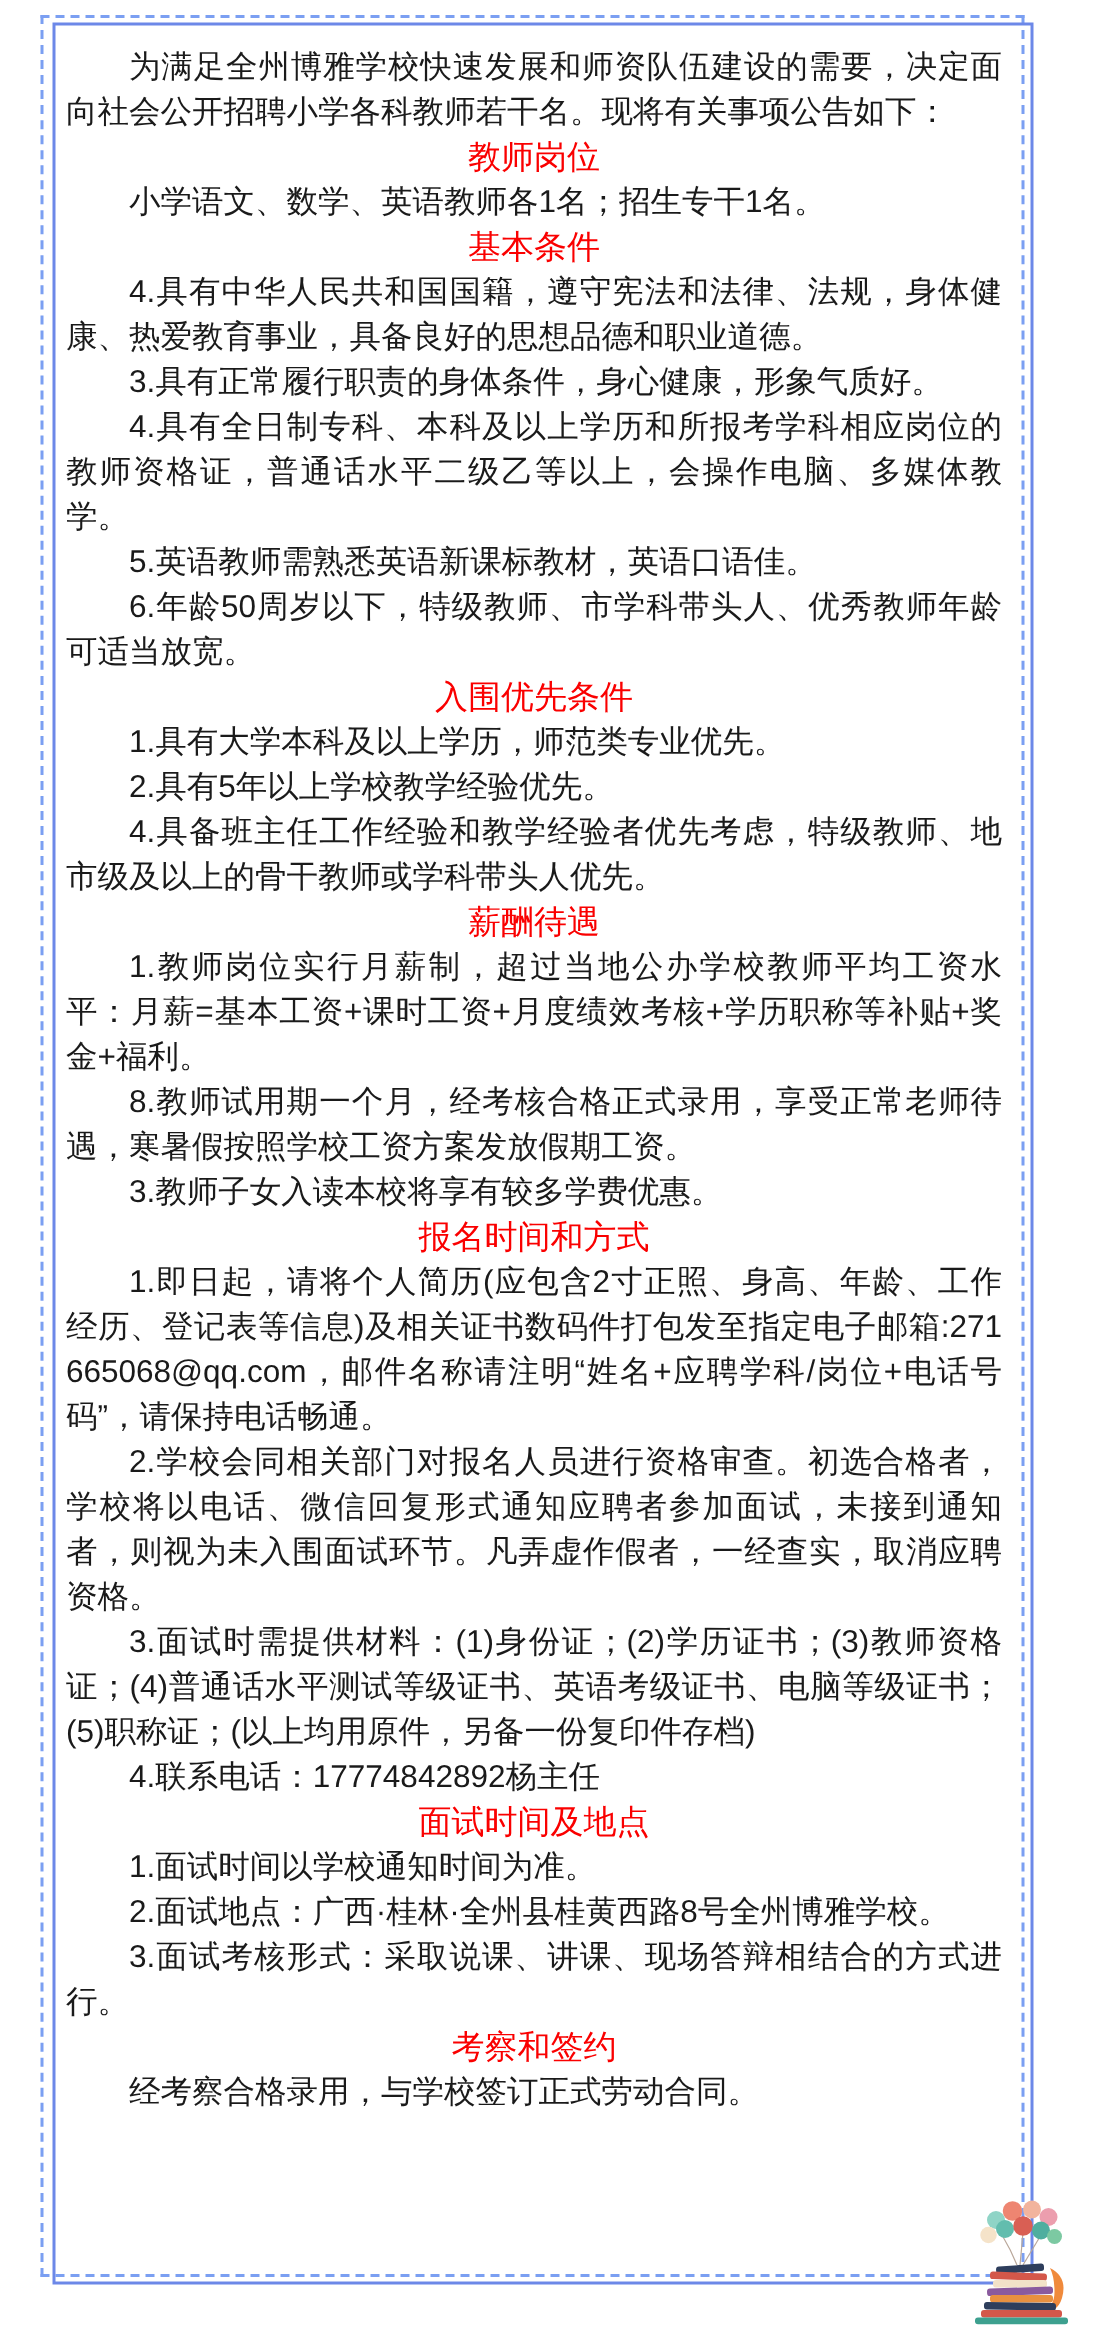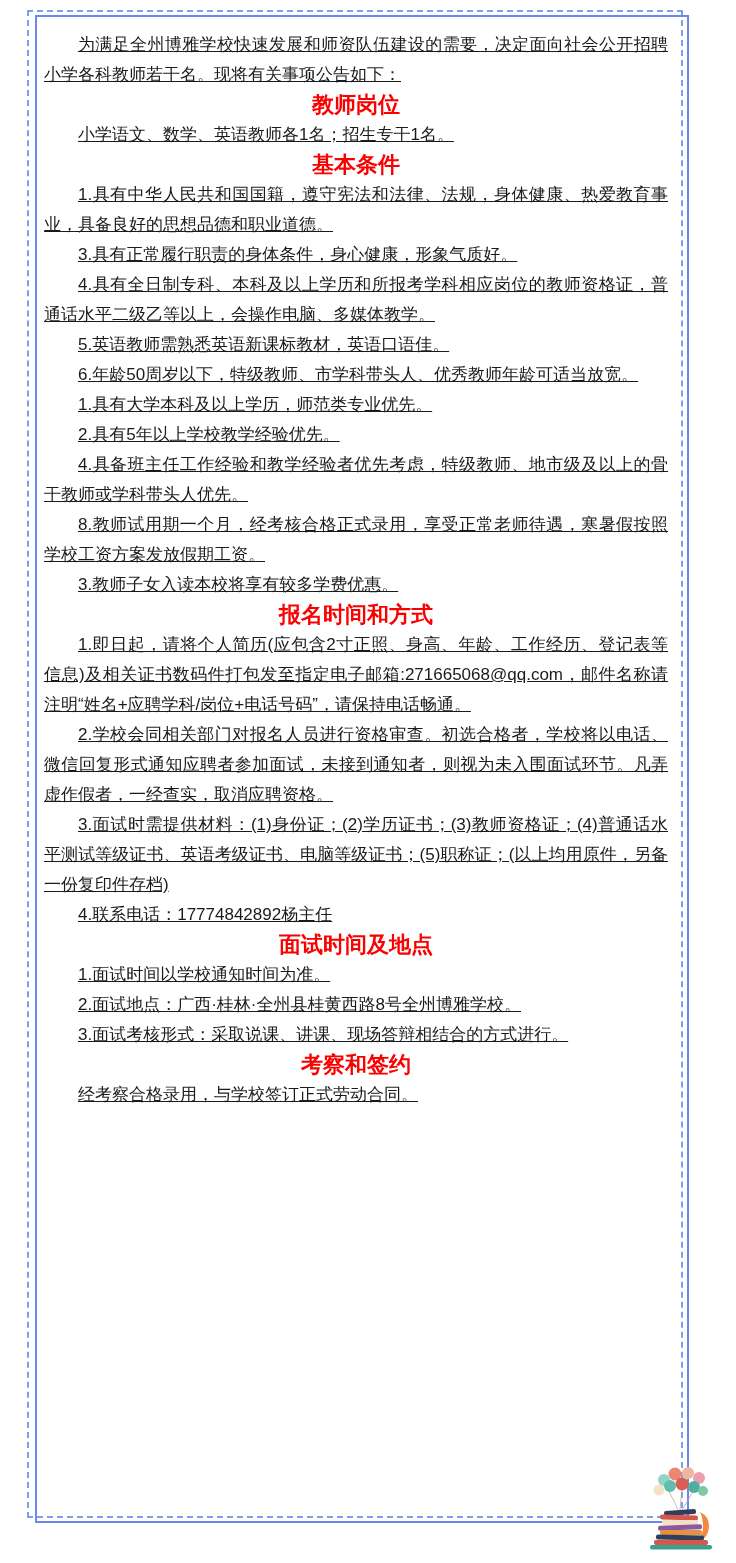--- a/index.html
+++ b/index.html
@@ -15,54 +15,56 @@
   }
   .solid-frame{
     position:absolute;left:35px;top:15px;width:650px;height:1504px;
     border:2px solid var(--solid-color,#6c88e8);
     box-sizing:content-box;pointer-events:none;
   }
   .content{
     position:absolute;left:44px;top:30px;width:624px;
   }
   .para{
-    margin:0;font-size:17px;line-height:30px;
+    margin:0;font-size:21px;line-height:30px;
     text-indent:2em;text-align:justify;color:var(--text-color,#1a1a1a);
     word-break:break-all;
-    text-decoration:underline;
   }
   .sec-heading{
-    margin:0;font-size:22px;line-height:30px;font-weight:bold;
+    margin:0;font-size:22px;line-height:30px;font-weight:normal;
     text-align:center;text-indent:0;color:var(--accent-color,#fa0000);
   }
   .illustration{
     position:absolute;left:644px;top:1464px;width:76px;height:86px;
     z-index:5;
   }
 </style>
 </head>
 <body style="--text-color: #1a1a1a; --accent-color: #fa0000; --dashed-color: #7b9ff2; --solid-color: #6c88e8; background: rgb(255, 255, 255);">
 
 <div class="dashed-frame"></div>
 <div class="solid-frame"></div>
 
 <div class="content">
   <p class="para">为满足全州博雅学校快速发展和师资队伍建设的需要，决定面向社会公开招聘小学各科教师若干名。现将有关事项公告如下：</p>
   <div id="sections">
       <div class="sec-heading">教师岗位</div>
       <p class="para">小学语文、数学、英语教师各1名；招生专干1名。</p>
       <div class="sec-heading">基本条件</div>
-      <p class="para">1.具有中华人民共和国国籍，遵守宪法和法律、法规，身体健康、热爱教育事业，具备良好的思想品德和职业道德。</p>
+      <p class="para">4.具有中华人民共和国国籍，遵守宪法和法律、法规，身体健康、热爱教育事业，具备良好的思想品德和职业道德。</p>
       <p class="para">3.具有正常履行职责的身体条件，身心健康，形象气质好。</p>
       <p class="para">4.具有全日制专科、本科及以上学历和所报考学科相应岗位的教师资格证，普通话水平二级乙等以上，会操作电脑、多媒体教学。</p>
       <p class="para">5.英语教师需熟悉英语新课标教材，英语口语佳。</p>
       <p class="para">6.年龄50周岁以下，特级教师、市学科带头人、优秀教师年龄可适当放宽。</p>
+      <div class="sec-heading">入围优先条件</div>
       <p class="para">1.具有大学本科及以上学历，师范类专业优先。</p>
       <p class="para">2.具有5年以上学校教学经验优先。</p>
       <p class="para">4.具备班主任工作经验和教学经验者优先考虑，特级教师、地市级及以上的骨干教师或学科带头人优先。</p>
+      <div class="sec-heading">薪酬待遇</div>
+      <p class="para">1.教师岗位实行月薪制，超过当地公办学校教师平均工资水平：月薪=基本工资+课时工资+月度绩效考核+学历职称等补贴+奖金+福利。</p>
       <p class="para">8.教师试用期一个月，经考核合格正式录用，享受正常老师待遇，寒暑假按照学校工资方案发放假期工资。</p>
       <p class="para">3.教师子女入读本校将享有较多学费优惠。</p>
       <div class="sec-heading">报名时间和方式</div>
       <p class="para">1.即日起，请将个人简历(应包含2寸正照、身高、年龄、工作经历、登记表等信息)及相关证书数码件打包发至指定电子邮箱:271665068@qq.com，邮件名称请注明“姓名+应聘学科/岗位+电话号码”，请保持电话畅通。</p>
       <p class="para">2.学校会同相关部门对报名人员进行资格审查。初选合格者，学校将以电话、微信回复形式通知应聘者参加面试，未接到通知者，则视为未入围面试环节。凡弄虚作假者，一经查实，取消应聘资格。</p>
       <p class="para">3.面试时需提供材料：(1)身份证；(2)学历证书；(3)教师资格证；(4)普通话水平测试等级证书、英语考级证书、电脑等级证书；(5)职称证；(以上均用原件，另备一份复印件存档)</p>
       <p class="para">4.联系电话：17774842892杨主任</p>
       <div class="sec-heading">面试时间及地点</div>
       <p class="para">1.面试时间以学校通知时间为准。</p>
       <p class="para">2.面试地点：广西·桂林·全州县桂黄西路8号全州博雅学校。</p>

